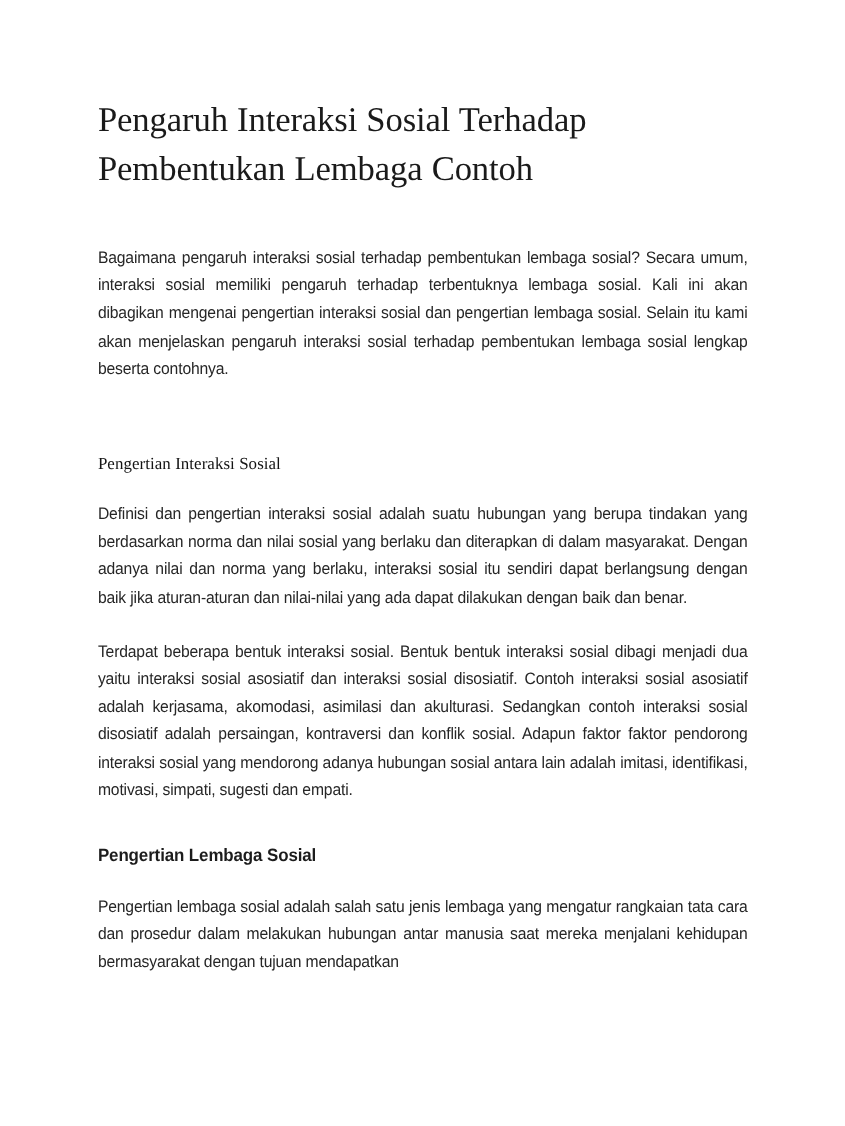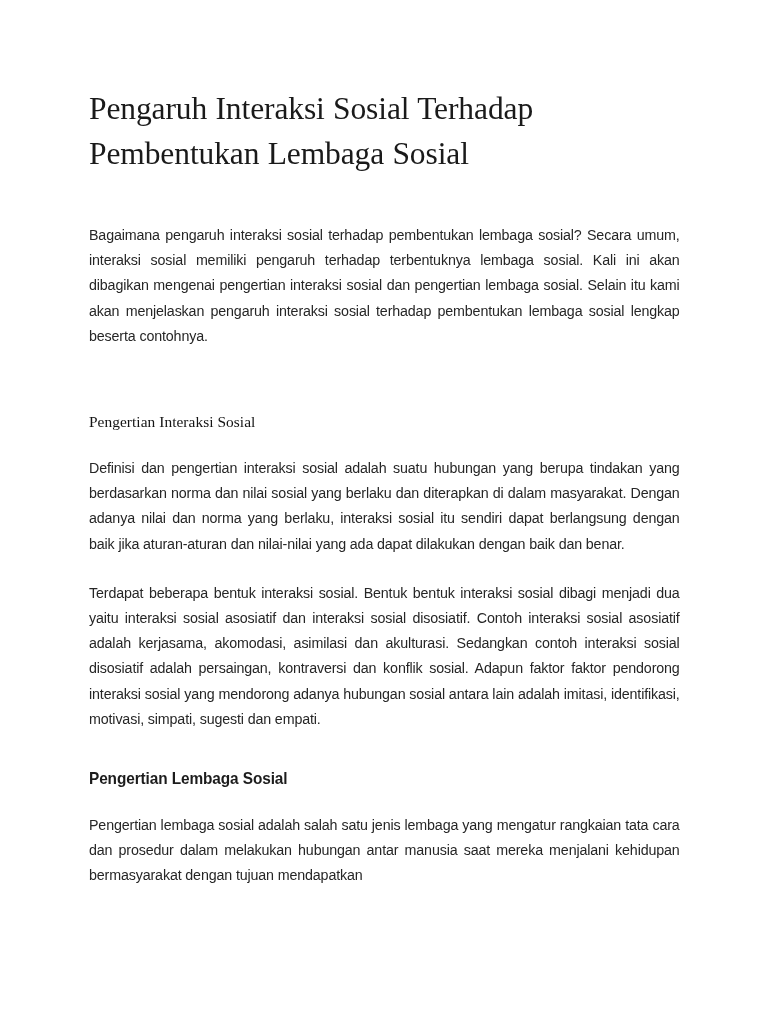--- a/index.html
+++ b/index.html
@@ -92,21 +92,21 @@
   .after-head { margin-top: 23px; }
 </style>
 </head>
 <body>
 
 <div class="page">
   <div class="content">
 
     <h1 class="doc-title">
       <span>Pengaruh Interaksi Sosial Terhadap</span><br>
-      <span>Pembentukan Lembaga Sosial</span>
+      <span>Pembentukan Lembaga Contoh</span>
     </h1>
 
     <p class="para para-first">Bagaimana pengaruh interaksi sosial terhadap pembentukan lembaga sosial? Secara umum, interaksi sosial memiliki pengaruh terhadap terbentuknya lembaga sosial. Kali ini akan dibagikan mengenai pengertian interaksi sosial dan pengertian lembaga sosial. Selain itu kami akan menjelaskan pengaruh interaksi sosial terhadap pembentukan lembaga sosial lengkap beserta contohnya.</p>
 
     <h2 class="head-serif">Pengertian Interaksi Sosial</h2>
 
     <p class="para after-head">Definisi dan pengertian interaksi sosial adalah suatu hubungan yang berupa tindakan yang berdasarkan norma dan nilai sosial yang berlaku dan diterapkan di dalam masyarakat. Dengan adanya nilai dan norma yang berlaku, interaksi sosial itu sendiri dapat berlangsung dengan baik jika aturan-aturan dan nilai-nilai yang ada dapat dilakukan dengan baik dan benar.</p>
 
     <p class="para para-gap">Terdapat beberapa bentuk interaksi sosial. Bentuk bentuk interaksi sosial dibagi menjadi dua yaitu interaksi sosial asosiatif dan interaksi sosial disosiatif. Contoh interaksi sosial asosiatif adalah kerjasama, akomodasi, asimilasi dan akulturasi. Sedangkan contoh interaksi sosial disosiatif adalah persaingan, kontraversi dan konflik sosial. Adapun faktor faktor pendorong interaksi sosial yang mendorong adanya hubungan sosial antara lain adalah imitasi, identifikasi, motivasi, simpati, sugesti dan empati.</p>
 

